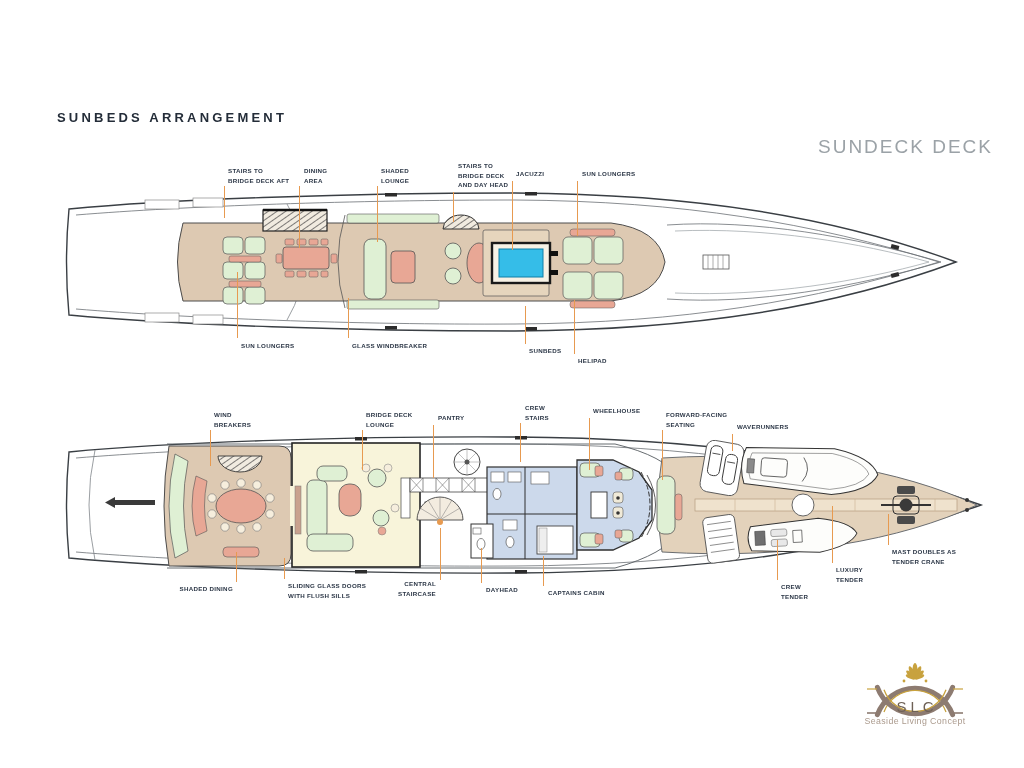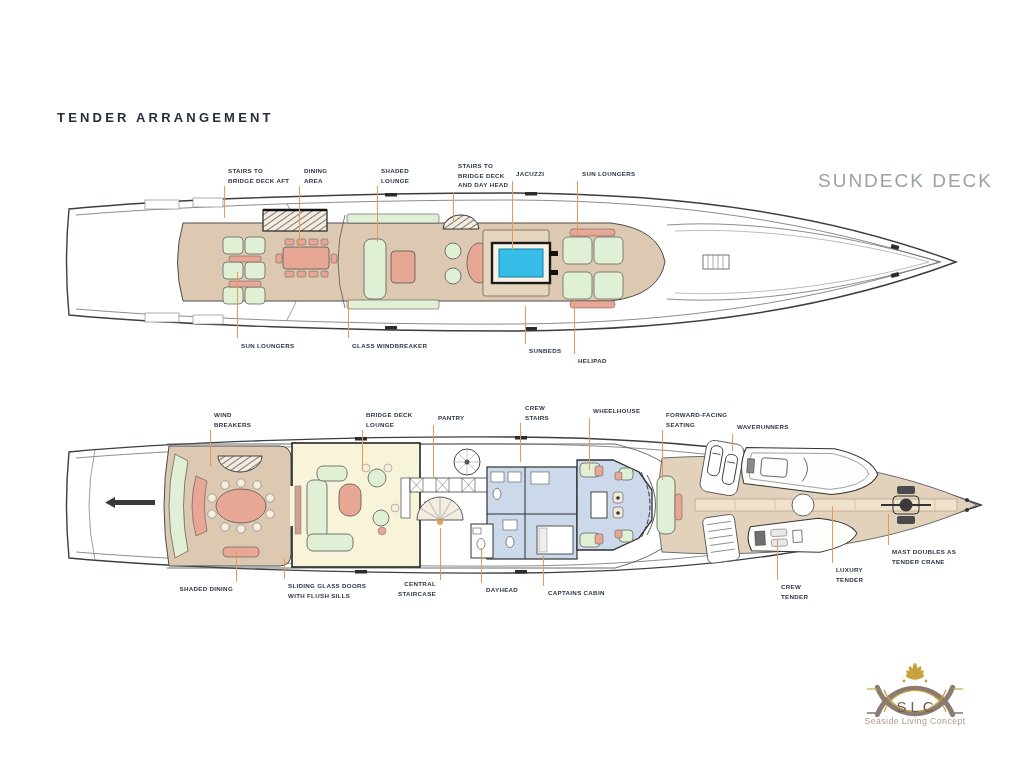--- a/index.html
+++ b/index.html
@@ -2,38 +2,38 @@
 <html><head>
 <meta charset="utf-8">
 <style>
   html,body{margin:0;padding:0;background:#fff;}
   .canvas{position:relative;width:1024px;height:768px;background:#fff;overflow:hidden;
           font-family:"Liberation Sans",sans-serif;}
   .page-title{position:absolute;left:57px;top:110px;font-size:13px;font-weight:700;
               letter-spacing:3.2px;color:#242d39;}
   .deck-title{position:absolute;left:818px;font-size:19px;font-weight:400;
               letter-spacing:2px;color:#9ba2a7;}
-  #sundeck-title{top:170px;}
+  #sundeck-title{top:136px;}
   #bridge-title{top:424px;}
   .lbl{position:absolute;font-size:6.2px;font-weight:700;letter-spacing:.3px;
        line-height:1.55;color:#2b3646;white-space:pre-line;}
   .lbl.r{text-align:right;}
   .leader{position:absolute;width:1px;background:#e79a50;}
   svg{position:absolute;}
   svg text{font-family:"Liberation Sans",sans-serif;}
   #svg-sundeck{left:55px;top:183px;}
   #svg-bridge{left:55px;top:428px;}
   #svg-logo{left:860px;top:650px;}
 </style>
 </head>
 <body>
 
 <div class="canvas">
 
-  <div class="page-title">TENDER ARRANGEMENT</div>
+  <div class="page-title">SUNBEDS ARRANGEMENT</div>
   <div class="deck-title" id="sundeck-title">SUNDECK DECK</div>
 
   <svg id="svg-sundeck" width="910" height="155" viewBox="0 0 910 155">
     <defs>
       <pattern id="hs" width="5" height="5" patternUnits="userSpaceOnUse" patternTransform="rotate(55)">
         <rect width="5" height="5" fill="#f1ebe0"></rect>
         <line x1="0" y1="0" x2="0" y2="5" stroke="#3a3a3a" stroke-width="1.3"></line>
       </pattern>
     </defs>
     <g>

